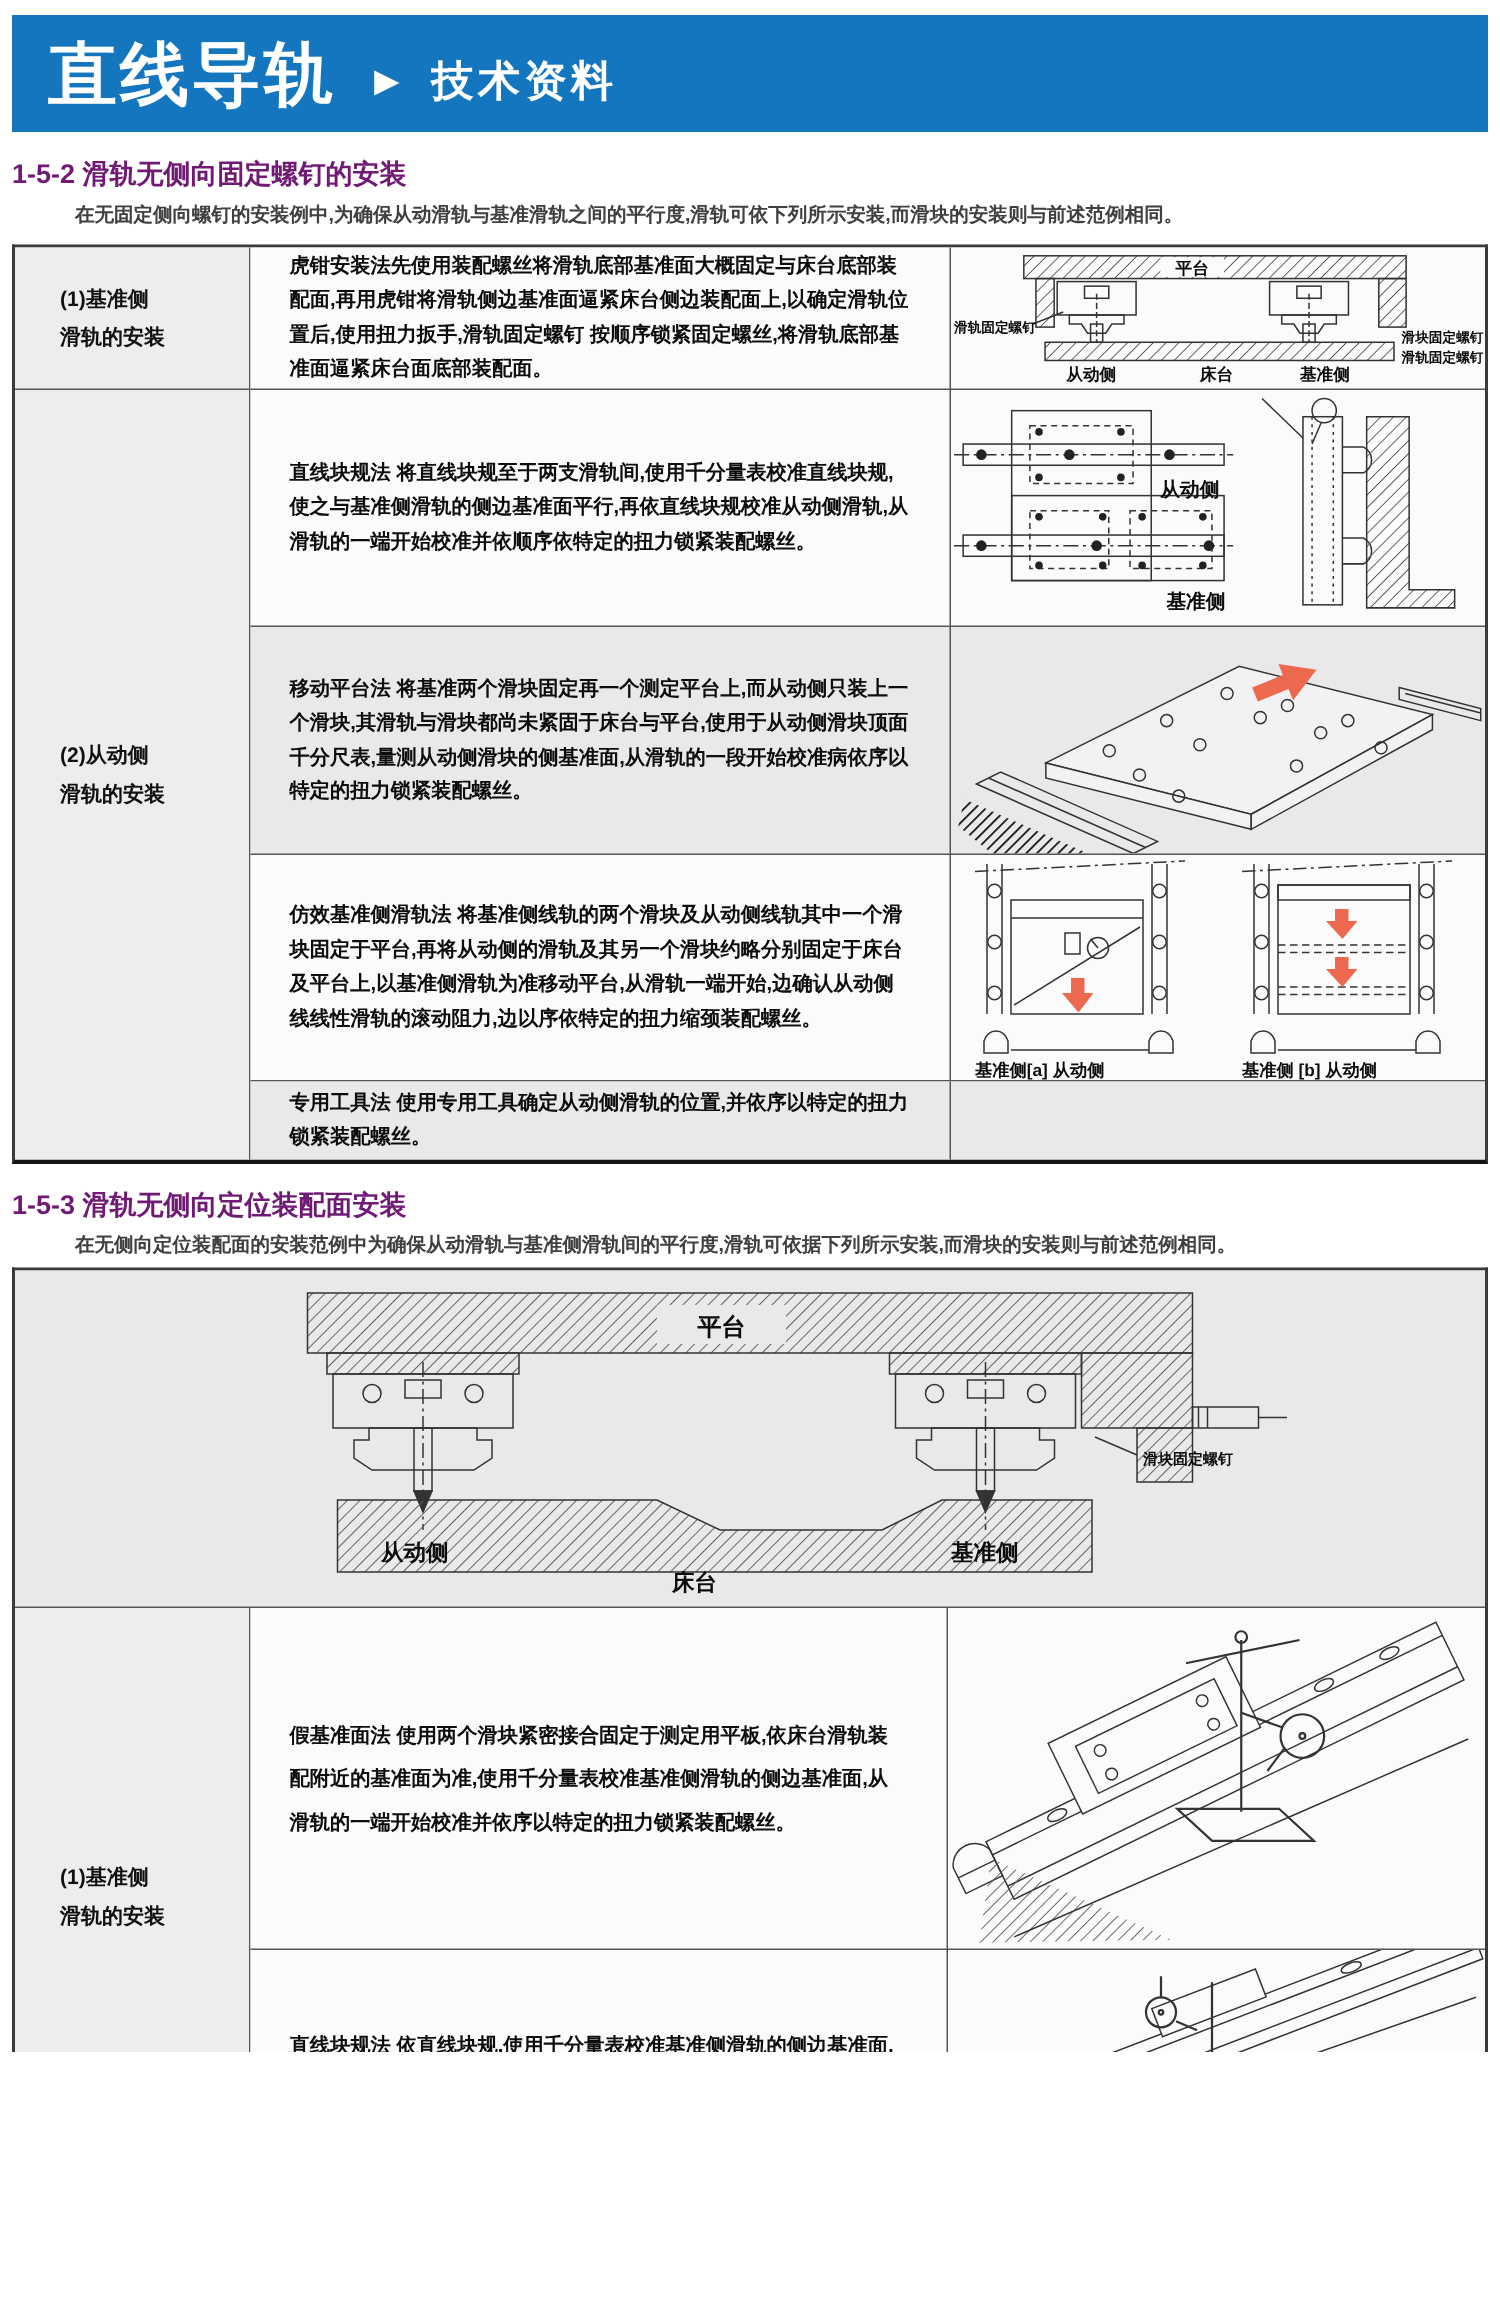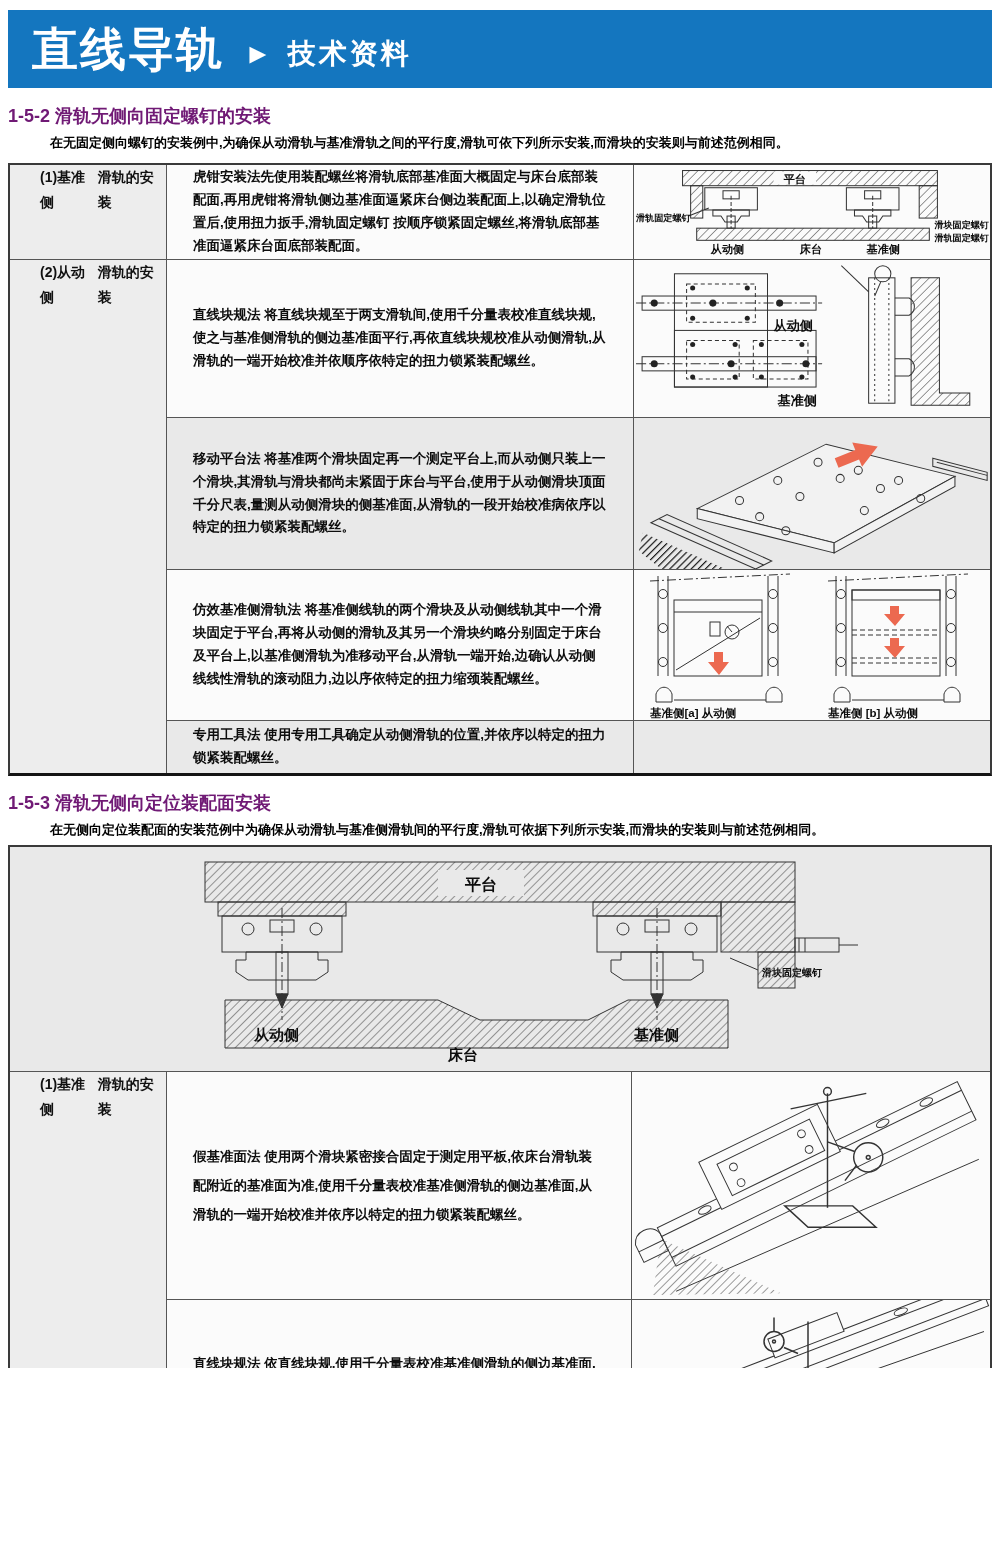--- a/index.html
+++ b/index.html
@@ -8,29 +8,29 @@
   .page { position:relative; width:1000px; height:1368px; background:#fff; overflow:hidden; }
 
   
   .banner { position:absolute; left:8px; top:10px; width:984px; height:78px;
             background:#1476bf; color:#fff; display:flex; align-items:center; padding-left:24px; }
   .banner .t1 { font-size:46px; font-weight:bold; letter-spacing:2px; line-height:1; }
   .banner .arr { font-size:28px; margin:10px 16px 0 20px; line-height:1; }
   .banner .t2 { font-size:28px; font-weight:bold; letter-spacing:3px; margin-top:10px; line-height:1; }
 
   .sec-head { position:absolute; left:8px; font-size:18px; font-weight:bold; color:#701a75; }
-  .sec-intro { position:absolute; left:50px; font-size:13px; font-weight:bold; color:#000000; }
+  .sec-intro { position:absolute; left:50px; font-size:13px; font-weight:bold; color:#404040; }
 
   
   .tbl { position:absolute; left:8px; width:984px; display:grid;
          border:2px solid #3a3a3a; border-bottom:3px solid #141414; background:#fbfbfb; }
   .cell { position:relative; border-right:1px solid #555; border-bottom:1px solid #555; overflow:hidden; }
   .cell.last-col { border-right:none; }
   .cell.last-row { border-bottom:none; }
-  .lbl { display:flex; flex-direction:row; justify-content:center; padding-left:30px;
+  .lbl { display:flex; flex-direction:column; justify-content:center; padding-left:30px;
          font-size:14px; font-weight:bold; line-height:1.8; background:#ededed; }
   .txt { display:flex; align-items:center; padding:8px 26px; background:#fbfbfb; }
   .txt p { font-size:13.5px; font-weight:bold; line-height:1.7; color:#0d0d0d; }
   .txt2 p { line-height:2.15; }
   .dg  { display:flex; align-items:center; justify-content:center; background:#fbfbfb; }
   .bg-gray { background:#e9e9e9; }
   .dsvg { width:100%; height:100%; }
   .dsvg text { font-family:"Liberation Sans","DejaVu Sans",sans-serif; fill:#0d0d0d; }
 </style>
 </head>

